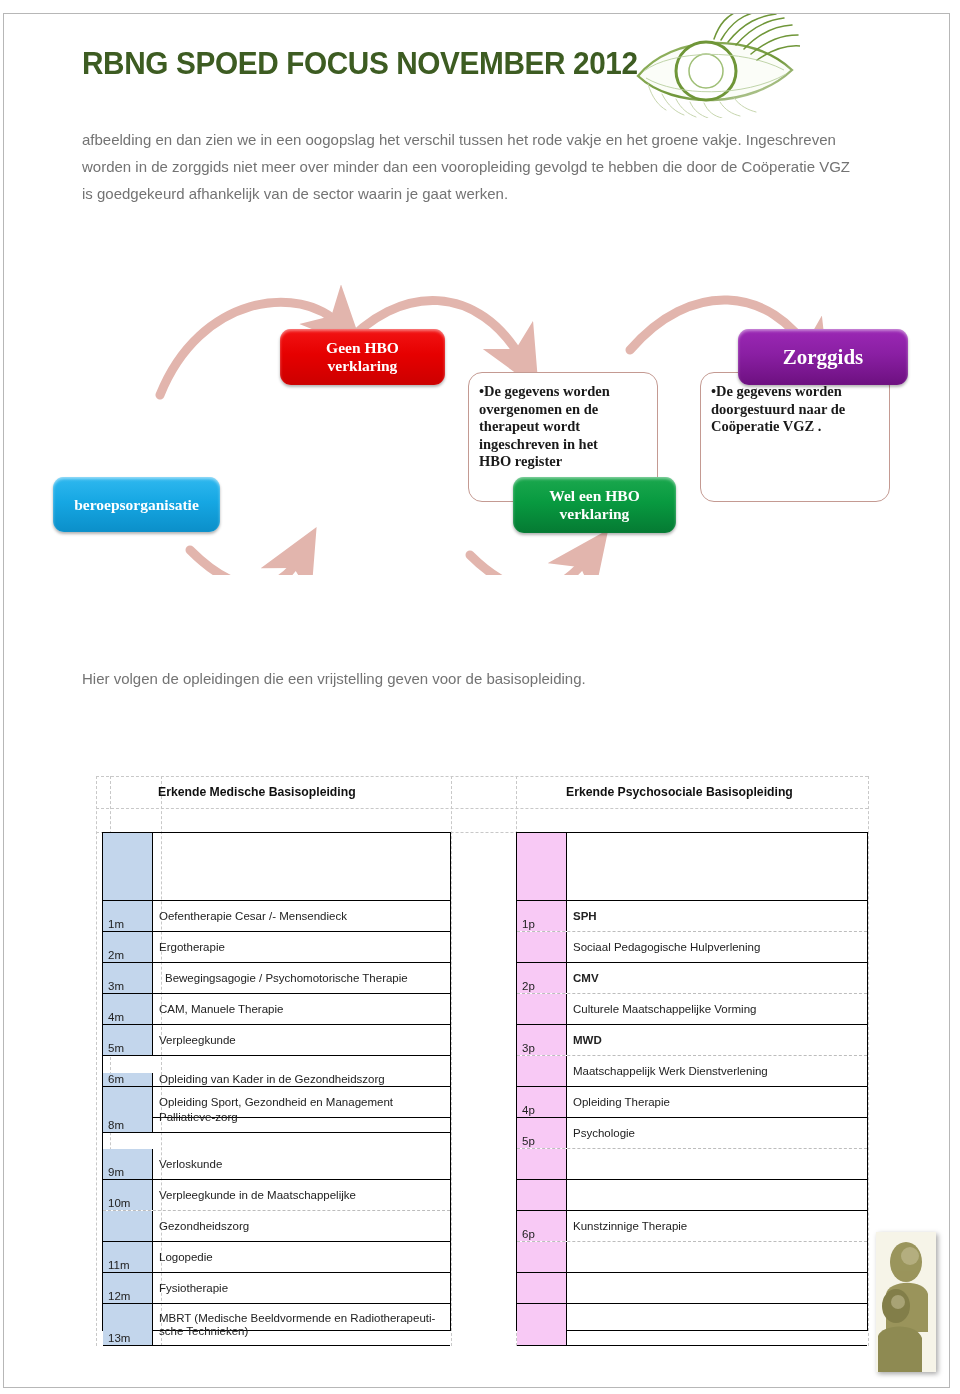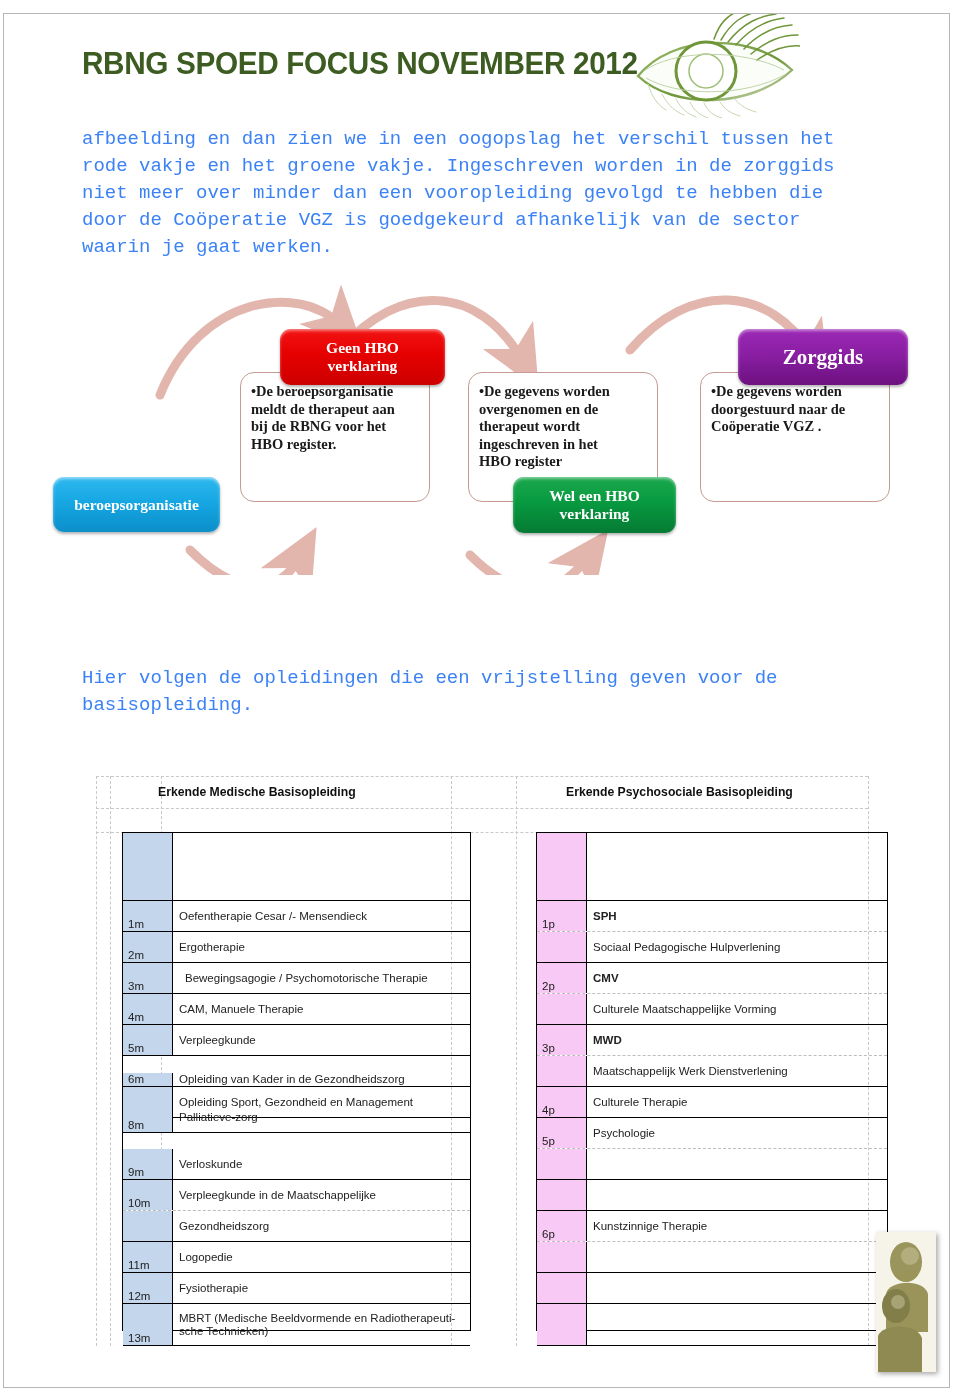--- a/index.html
+++ b/index.html
@@ -19,22 +19,22 @@
     position:absolute;left:82px;top:32px;
     font-size:31px;font-weight:bold;color:#3d5c22;
     letter-spacing:-0.4px;white-space:nowrap;
     font-family:"Liberation Sans", sans-serif;
     transform:scaleX(0.96);transform-origin:left center;
   }
   .eye-wrap{position:absolute;left:632px;top:0px;width:168px;height:104px;overflow:hidden;}
 
   
   .para{
-    position:absolute;color:#3b82f6;font-size:19px;line-height:27px;
-    font-family:Liberation Mono, monospace;
+    position:absolute;color:#737373;font-size:15px;line-height:27px;
+    font-family:Liberation Sans, sans-serif;
   }
   #intro-para{left:82px;top:126px;width:780px;}
   #mid-para{left:82px;top:665px;width:780px;}
 
   
   .diagram{position:absolute;left:0px;top:255px;width:960px;height:320px;}
   .outline-box{
     position:absolute;border:1.6px solid #c49a92;border-radius:14px;background:#fff;
     box-sizing:border-box;
   }
@@ -63,21 +63,21 @@
 
   
   .sheet{position:absolute;left:96px;top:776px;width:772px;height:570px;}
   .grid-line-v{position:absolute;top:0;bottom:0;width:0;border-left:1px dashed #c8c8c8;}
   .grid-line-h{position:absolute;left:0;right:0;height:0;border-top:1px dashed #c8c8c8;}
   .sheet-title{
     position:absolute;font-weight:bold;font-size:13px;color:#101010;
     white-space:nowrap;font-family:"Liberation Sans", sans-serif;
     transform:scaleX(0.94);transform-origin:left center;
   }
-  .tbl{position:absolute;border:1.8px solid #000;box-sizing:border-box;margin-left:20px;}
+  .tbl{position:absolute;border:1.8px solid #000;box-sizing:border-box;}
   .trow{position:absolute;left:0;right:0;display:flex;box-sizing:border-box;}
   .cnum{
     width:50px;flex:0 0 50px;border-right:1.8px solid #000;box-sizing:border-box;
     font-size:11.5px;color:#222;display:flex;align-items:flex-end;padding:0 0 1px 5px;
     font-family:"Liberation Sans", sans-serif;
   }
   .cnum.m{background:#c3d6ec;}
   .cnum.p{background:#f8c9f5;}
   .ctxt{
     flex:1;box-sizing:border-box;font-size:11.5px;color:#222;
@@ -157,28 +157,20 @@
       <path d="M630,95 C690,25 770,30 812,100"></path>
       <path d="M190,295 C240,345 280,338 300,302"></path>
       <path d="M470,300 C520,350 560,340 588,302"></path>
     </g>
   </svg>
 
   <div class="chip blue" style="left:53px;top:222px;width:167px;height:55px;">
     <span>beroepsorganisatie</span>
   </div>
 
-  <div class="outline-box" style="left:240px;top:117px;width:190px;height:130px;">
-    <div class="bullets">
-        <div>•De beroepsorganisatie
- meldt de therapeut aan
- bij de RBNG voor het
- HBO register.</div>
-      </div>
-  </div>
   <div class="chip red" style="left:280px;top:74px;width:165px;height:56px;white-space:pre-line;">
     <span>Geen HBO
 verklaring</span>
   </div>
 
   <div class="outline-box" style="left:468px;top:117px;width:190px;height:130px;">
     <div class="bullets">
         <div>•De gegevens worden
  overgenomen en de
  therapeut wordt
@@ -311,21 +303,21 @@
         <div class="trow rowsep-thin" style="top: 192px; height: 31px;">
           <div class="cnum p">3p</div>
           <div class="ctxt b" style="white-space: pre-line;">MWD</div>
         </div>
         <div class="trow rowsep" style="top: 223px; height: 31px;">
           <div class="cnum p"></div>
           <div class="ctxt" style="white-space: pre-line;">Maatschappelijk Werk Dienstverlening</div>
         </div>
         <div class="trow rowsep" style="top: 254px; height: 31px;">
           <div class="cnum p">4p</div>
-          <div class="ctxt" style="white-space: pre-line;">Culturele Therapie</div>
+          <div class="ctxt" style="white-space: pre-line;">Opleiding Therapie</div>
         </div>
         <div class="trow rowsep-thin" style="top: 285px; height: 31px;">
           <div class="cnum p">5p</div>
           <div class="ctxt" style="white-space: pre-line;">Psychologie</div>
         </div>
         <div class="trow rowsep" style="top: 316px; height: 31px;">
           <div class="cnum p"></div>
           <div class="ctxt" style="white-space: pre-line;"></div>
         </div>
         <div class="trow rowsep" style="top: 347px; height: 31px;">

